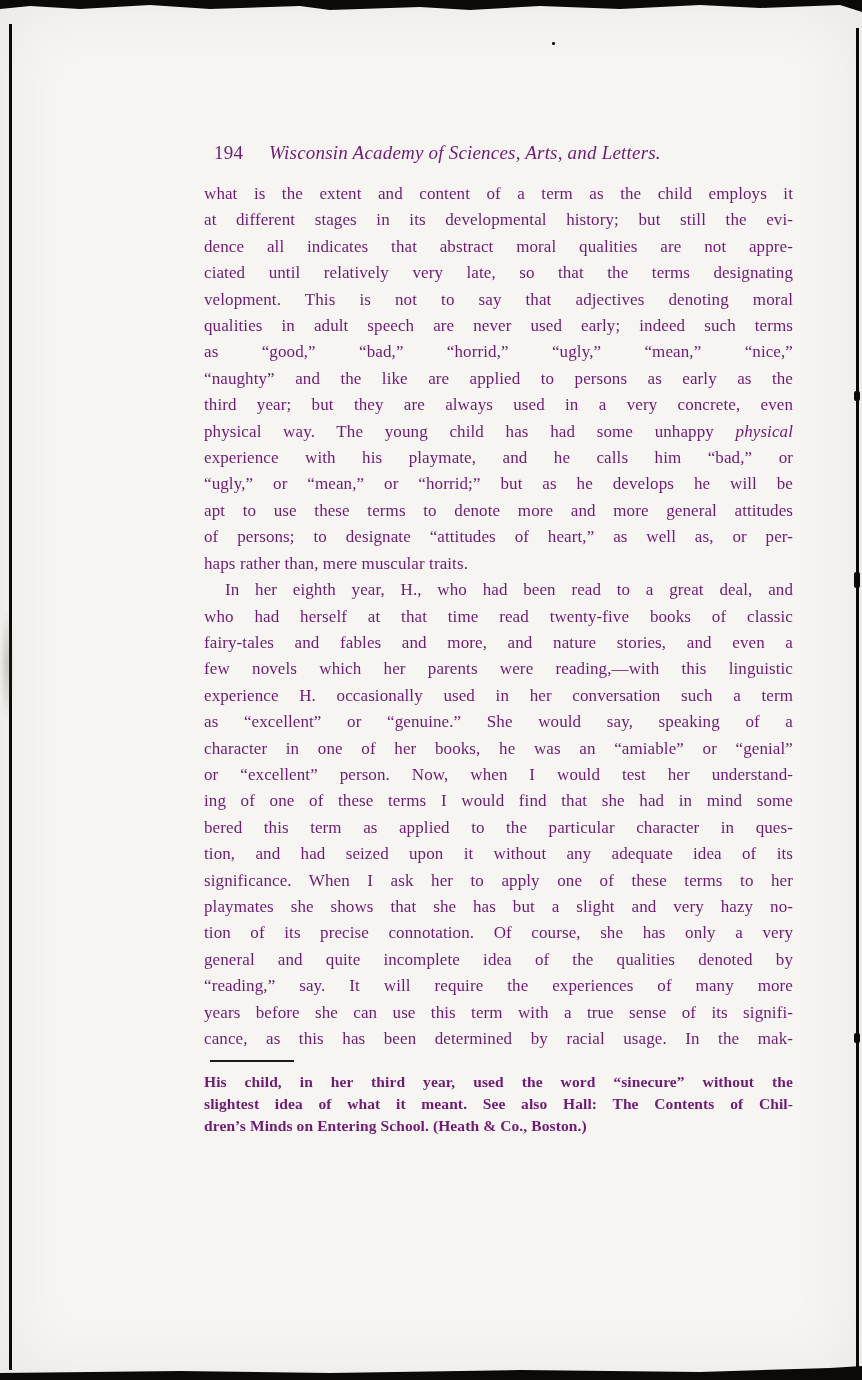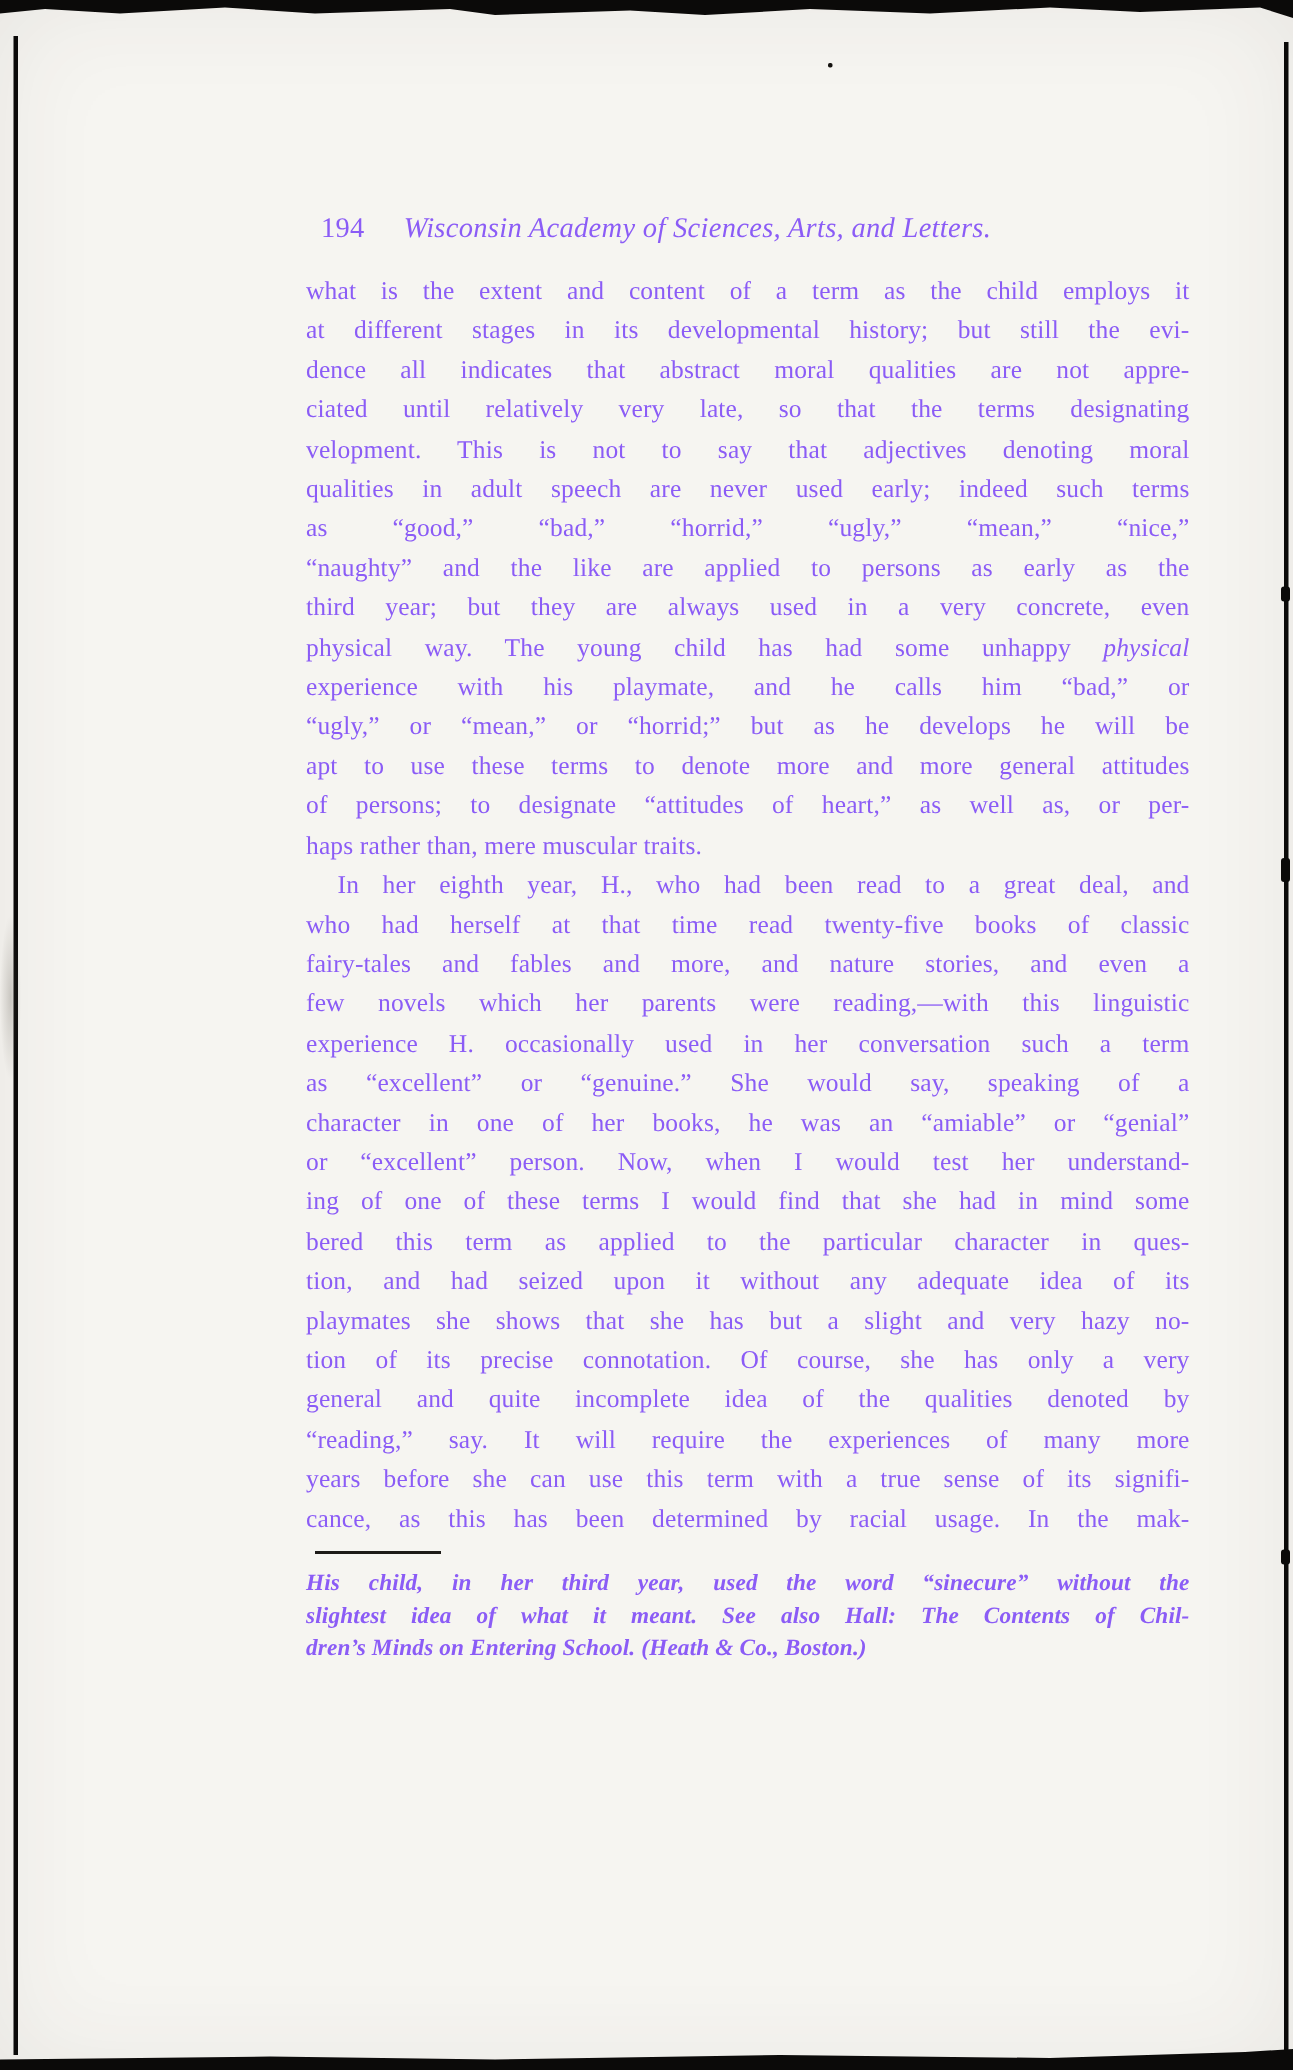--- a/index.html
+++ b/index.html
@@ -6,21 +6,21 @@
   html, body { width: 862px; height: 1380px; }
   body { background: #e9e8e4; overflow: hidden; }
 
   .scan {
     position: relative;
     width: 862px;
     height: 1380px;
     background: #f6f5f1;
     box-shadow: inset 0 0 70px rgba(60,55,45,0.08);
     font-family: "Liberation Serif", "DejaVu Serif", serif;
-    color: #8b5cf6;
+    color: #701a75;
     overflow: hidden;
   }
 
   
   .edge { position: absolute; background: #0b0a09; }
   .edge-top {
     left: 0; top: 0; width: 862px; height: 14px;
     clip-path: polygon(0 0, 862px 0, 862px 12px, 840px 5px, 760px 8px, 700px 5px,
       620px 9px, 540px 6px, 470px 10px, 420px 7px, 330px 10px, 300px 6px,
       210px 9px, 150px 5px, 80px 9px, 30px 6px, 0 9px);
@@ -54,21 +54,21 @@
   }
   .page-num { margin-left: 10px; }
   .running-title { font-style: italic; margin-left: 26px; }
 
   .body-text { font-size: 17px; line-height: 26.4px; letter-spacing: 0.1px; }
   .line { text-align: justify; text-align-last: justify; }
   .line.nojust { text-align-last: left; }
   .line.indent { text-indent: 21px; }
   .line i { font-style: italic; }
 
-  .footnote { margin-top: 8px; font-style: italic; }
+  .footnote { margin-top: 8px; }
   .fn-rule { width: 84px; height: 2px; background: #1d1b18; margin: 0 0 9px 6px; }
   .fn-lines { font-size: 15.5px; font-weight: bold; line-height: 21.6px; letter-spacing: 0.1px; }
   .fn-lines .line { text-align: justify; text-align-last: justify; }
   .fn-lines .line.nojust { text-align-last: left; }
 </style>
 </head>
 <body>
 
 <div class="scan">
 
@@ -109,20 +109,21 @@
         <div class="line">who had herself at that time read twenty-five books of classic</div>
         <div class="line">fairy-tales and fables and more, and nature stories, and even a</div>
         <div class="line">few novels which her parents were reading,—with this linguistic</div>
         <div class="line">experience H. occasionally used in her conversation such a term</div>
         <div class="line">as “excellent” or “genuine.”  She would say, speaking of a</div>
         <div class="line">character in one of her books, he was an “amiable” or “genial”</div>
         <div class="line">or “excellent” person.  Now, when I would test her understand-</div>
         <div class="line">ing of one of these terms I would find that she had in mind some</div>
         <div class="line">bered this term as applied to the particular character in ques-</div>
         <div class="line">tion, and had seized upon it without any adequate idea of its</div>
+        <div class="line">significance.  When I ask her to apply one of these terms to her</div>
         <div class="line">playmates she shows that she has but a slight and very hazy no-</div>
         <div class="line">tion of its precise connotation.  Of course, she has only a very</div>
         <div class="line">general and quite incomplete idea of the qualities denoted by</div>
         <div class="line">“reading,” say.  It will require the experiences of many more</div>
         <div class="line">years before she can use this term with a true sense of its signifi-</div>
         <div class="line">cance, as this has been determined by racial usage.  In the mak-</div>
       </div>
 
     <div class="footnote">
       <div class="fn-rule"></div>

